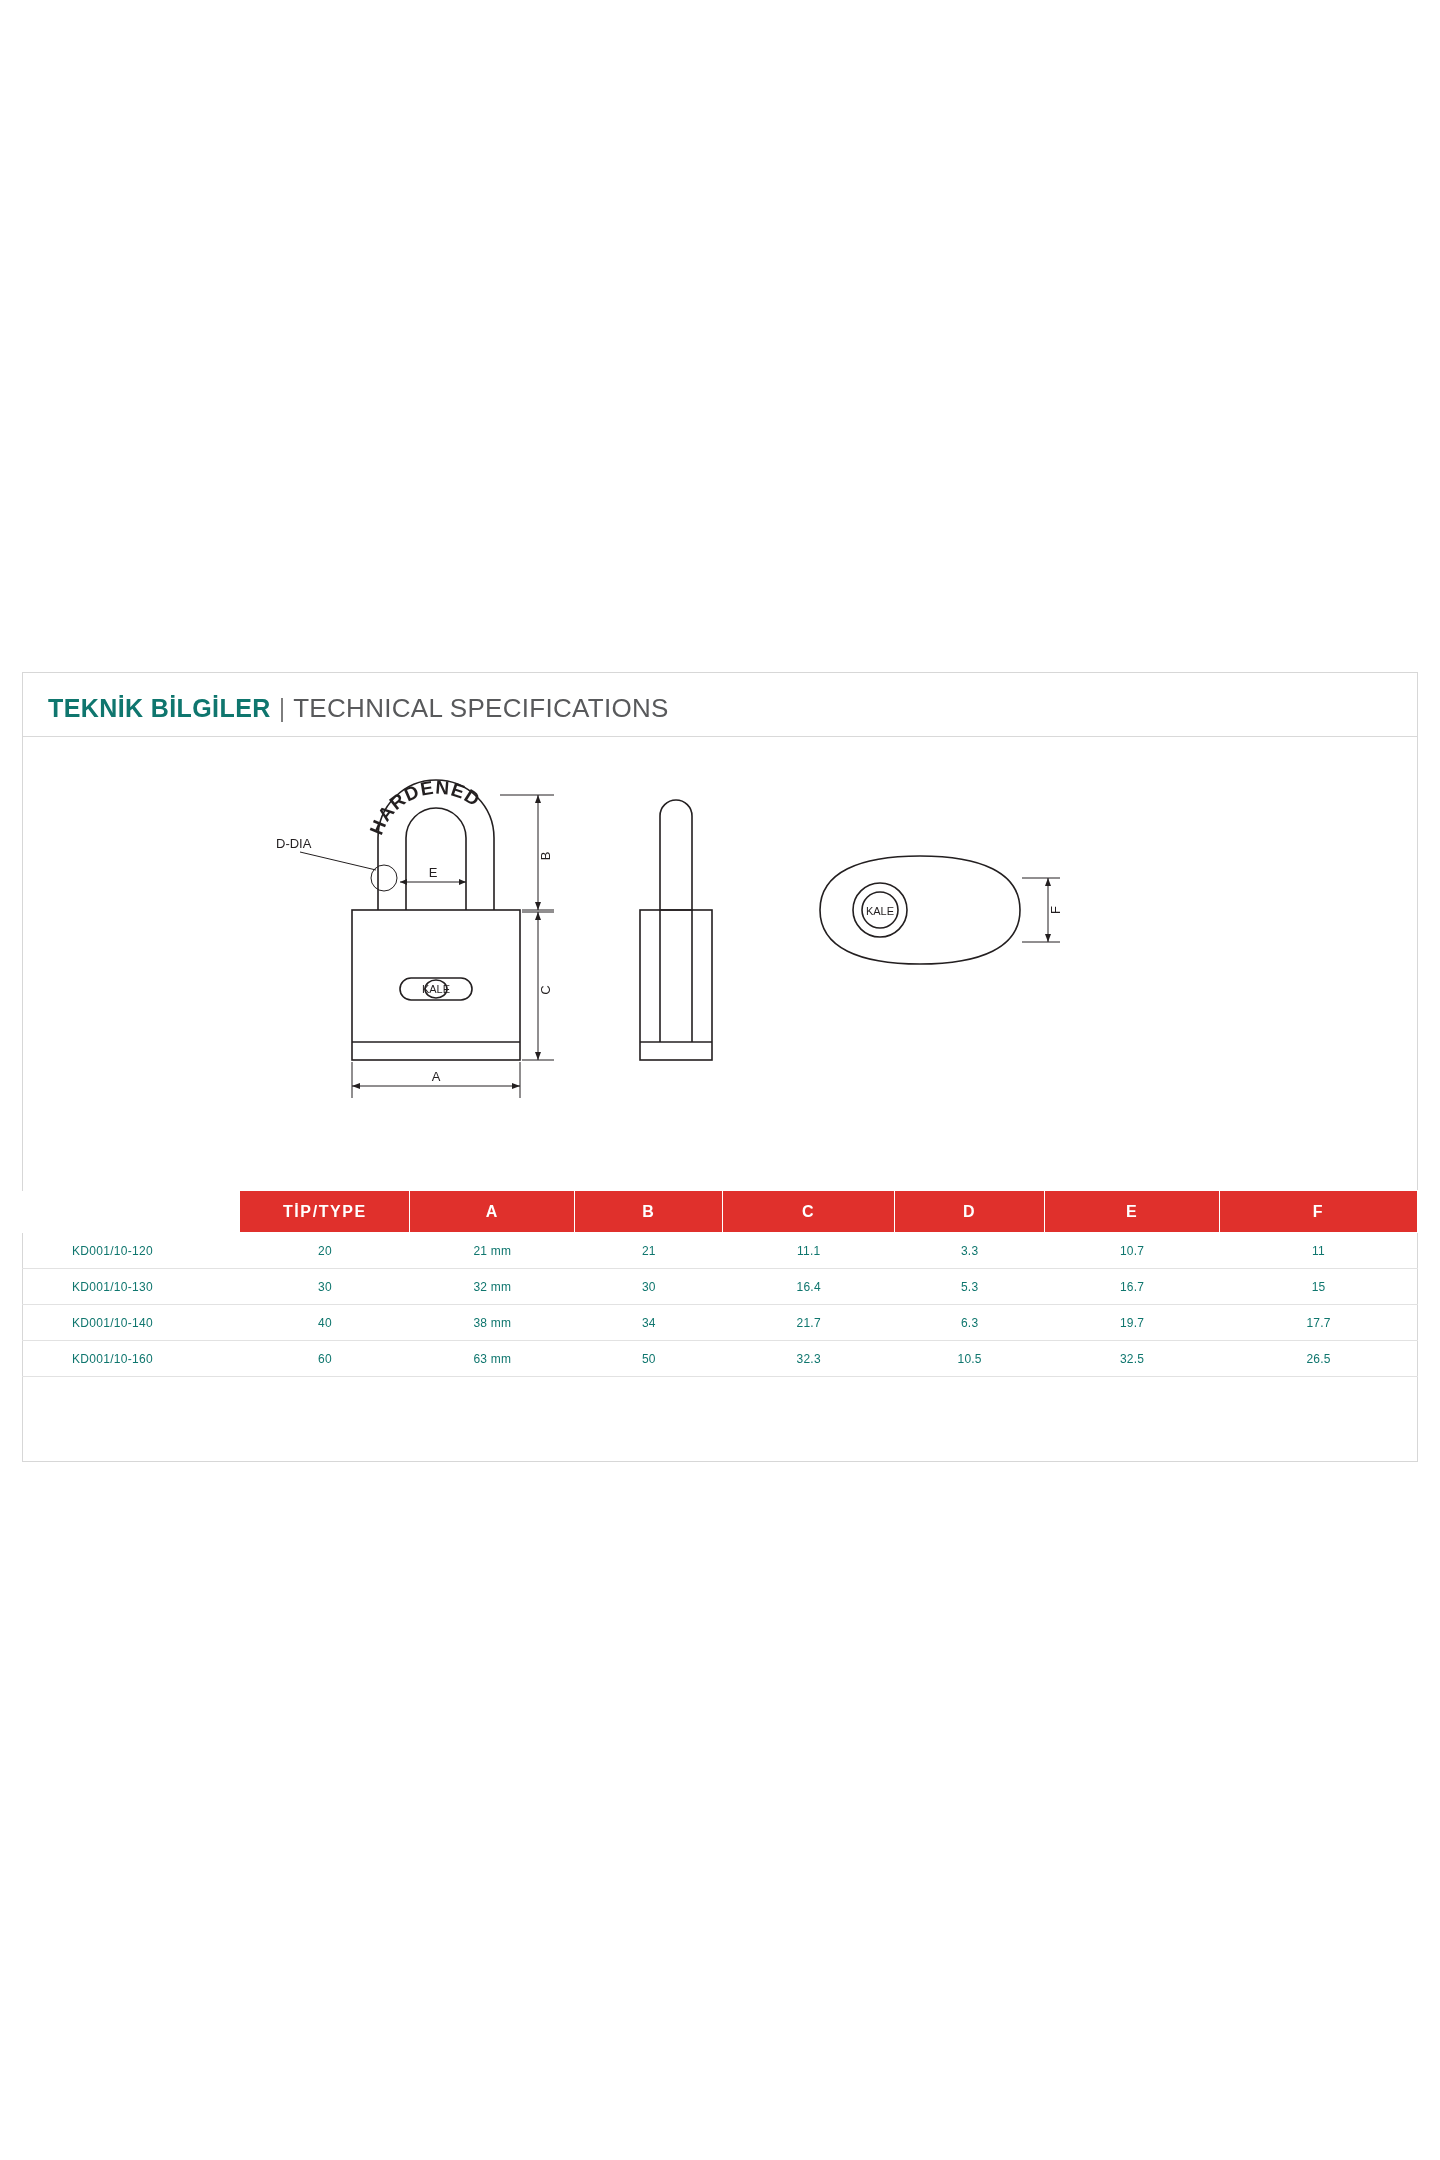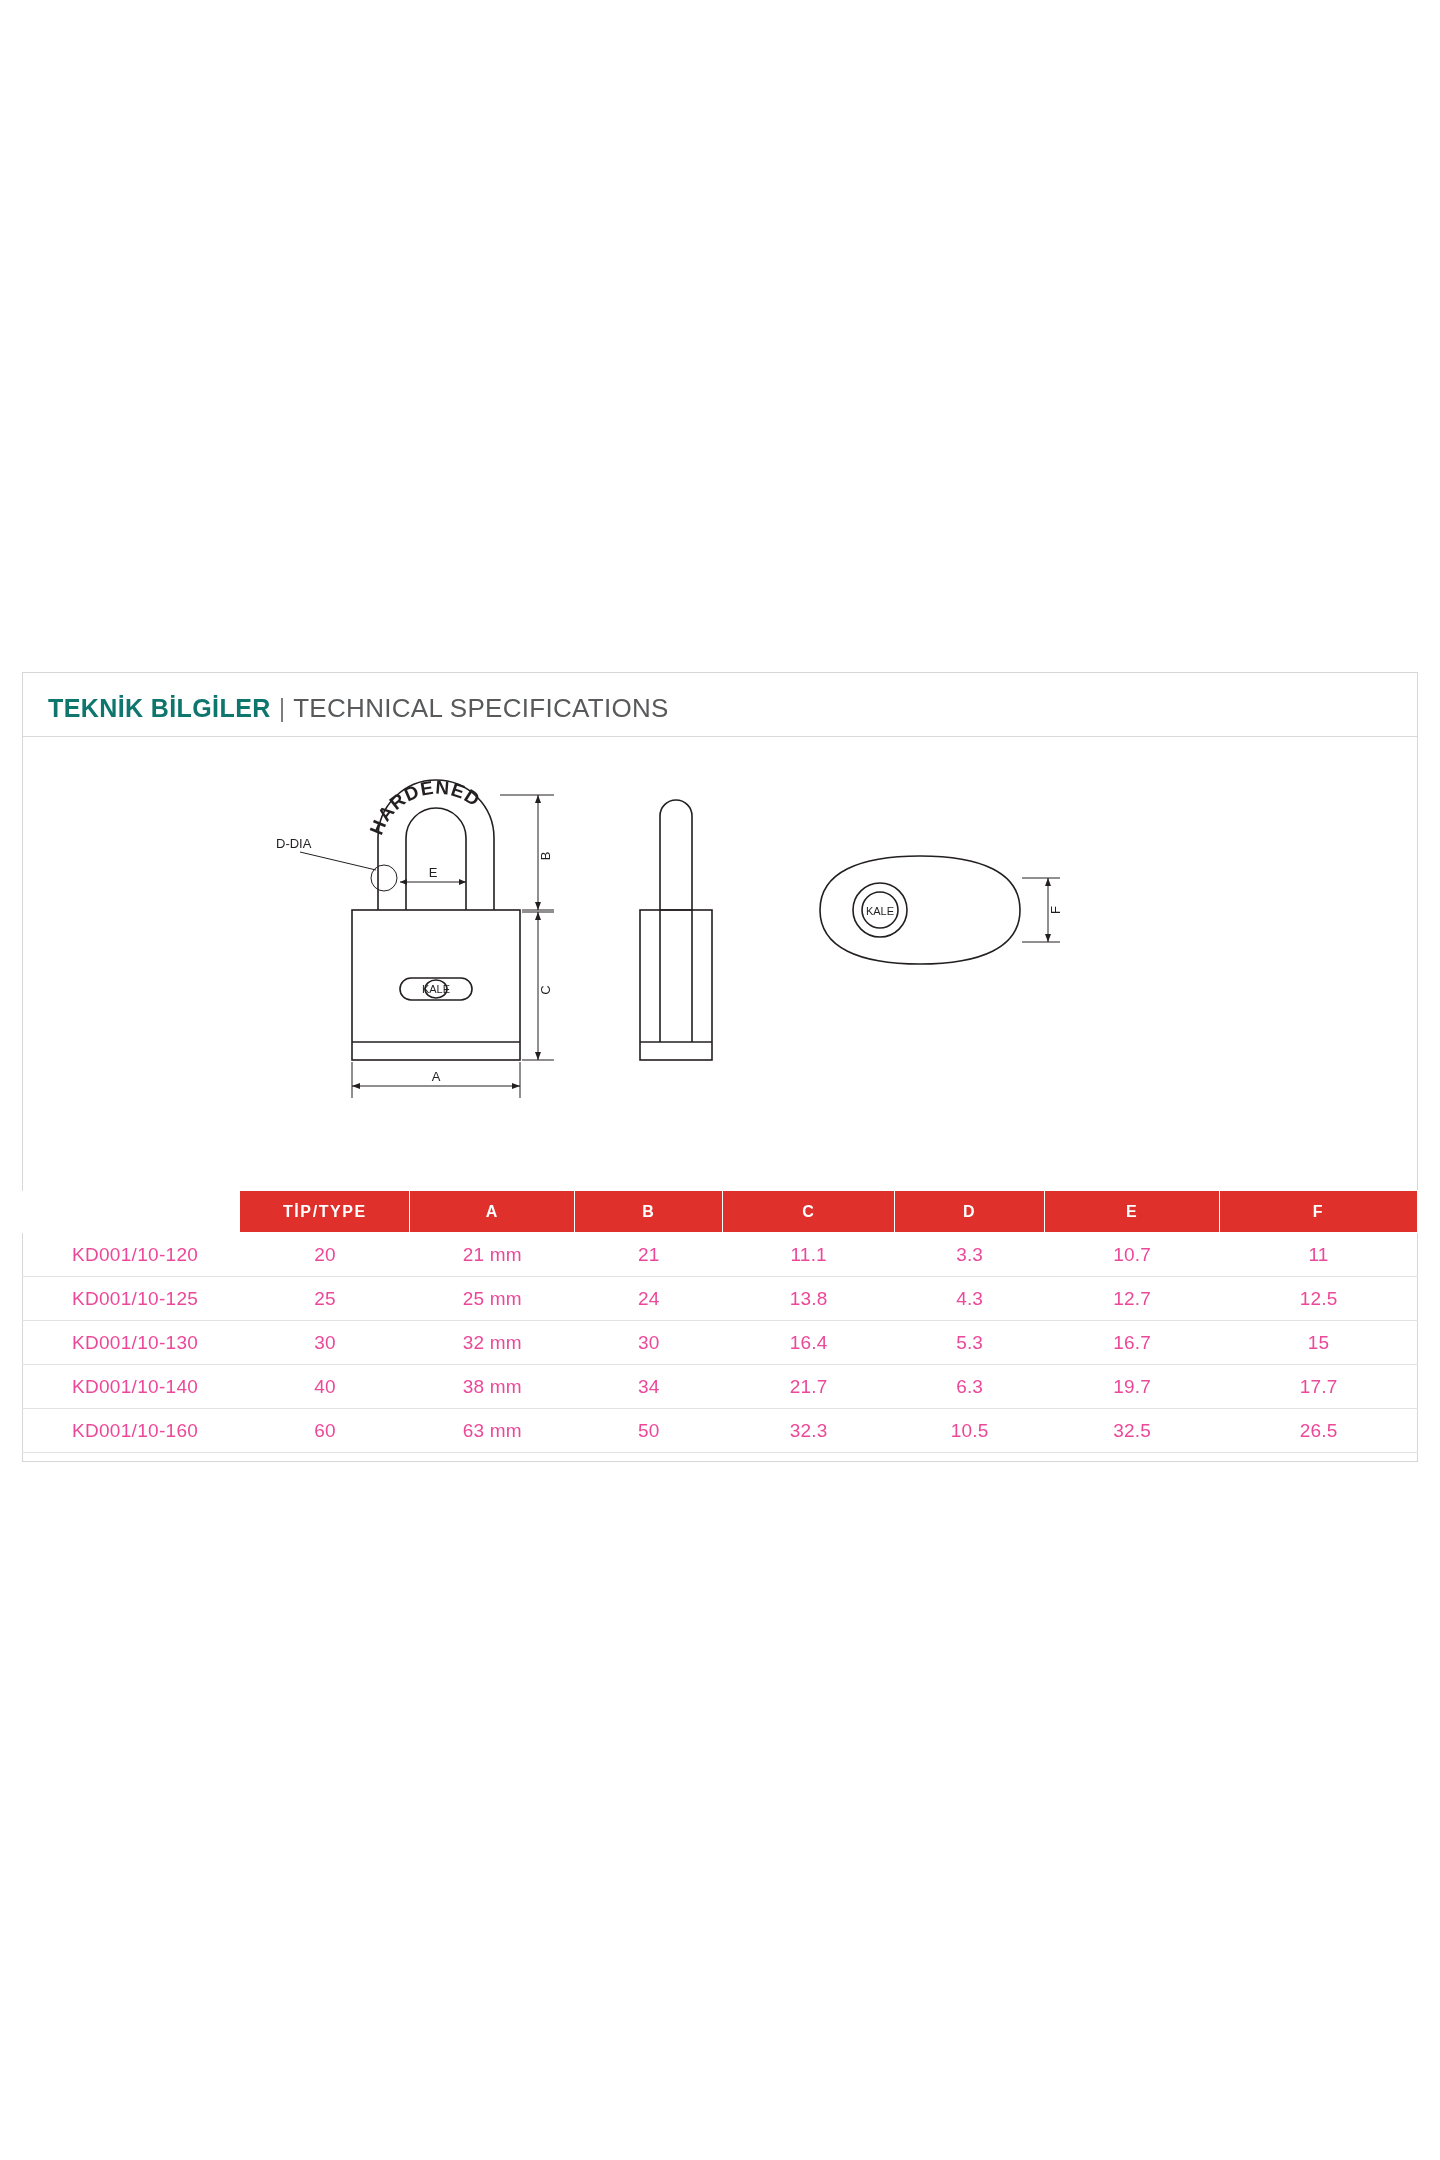--- a/index.html
+++ b/index.html
@@ -105,22 +105,22 @@
     margin-left: 16px;
   }
   table.spec-table thead th.blank-head {
     background: #ffffff;
     border: none;
   }
   table.spec-table tbody td {
     text-align: center;
     padding: 11px 0 10px 0;
     border-bottom: 1px solid #e2e2e2;
-    color: #ec4899;
-    font-size: 19px;
+    color: #0f766e;
+    font-size: 12px;
     letter-spacing: 0.2px;
   }
   table.spec-table tbody td.code-cell {
     text-align: left;
     padding-left: 50px;
     letter-spacing: 0.3px;
   }
   
   col.c0 { width: 218px; }
   col.c1 { width: 170px; }
@@ -283,30 +283,20 @@
           <td class="code-cell">KD001/10-120</td>
           <td>20</td>
           <td>21 mm</td>
           <td>21</td>
           <td>11.1</td>
           <td>3.3</td>
           <td>10.7</td>
           <td>11</td>
         </tr>
         <tr>
-          <td class="code-cell">KD001/10-125</td>
-          <td>25</td>
-          <td>25 mm</td>
-          <td>24</td>
-          <td>13.8</td>
-          <td>4.3</td>
-          <td>12.7</td>
-          <td>12.5</td>
-        </tr>
-        <tr>
           <td class="code-cell">KD001/10-130</td>
           <td>30</td>
           <td>32 mm</td>
           <td>30</td>
           <td>16.4</td>
           <td>5.3</td>
           <td>16.7</td>
           <td>15</td>
         </tr>
         <tr>

